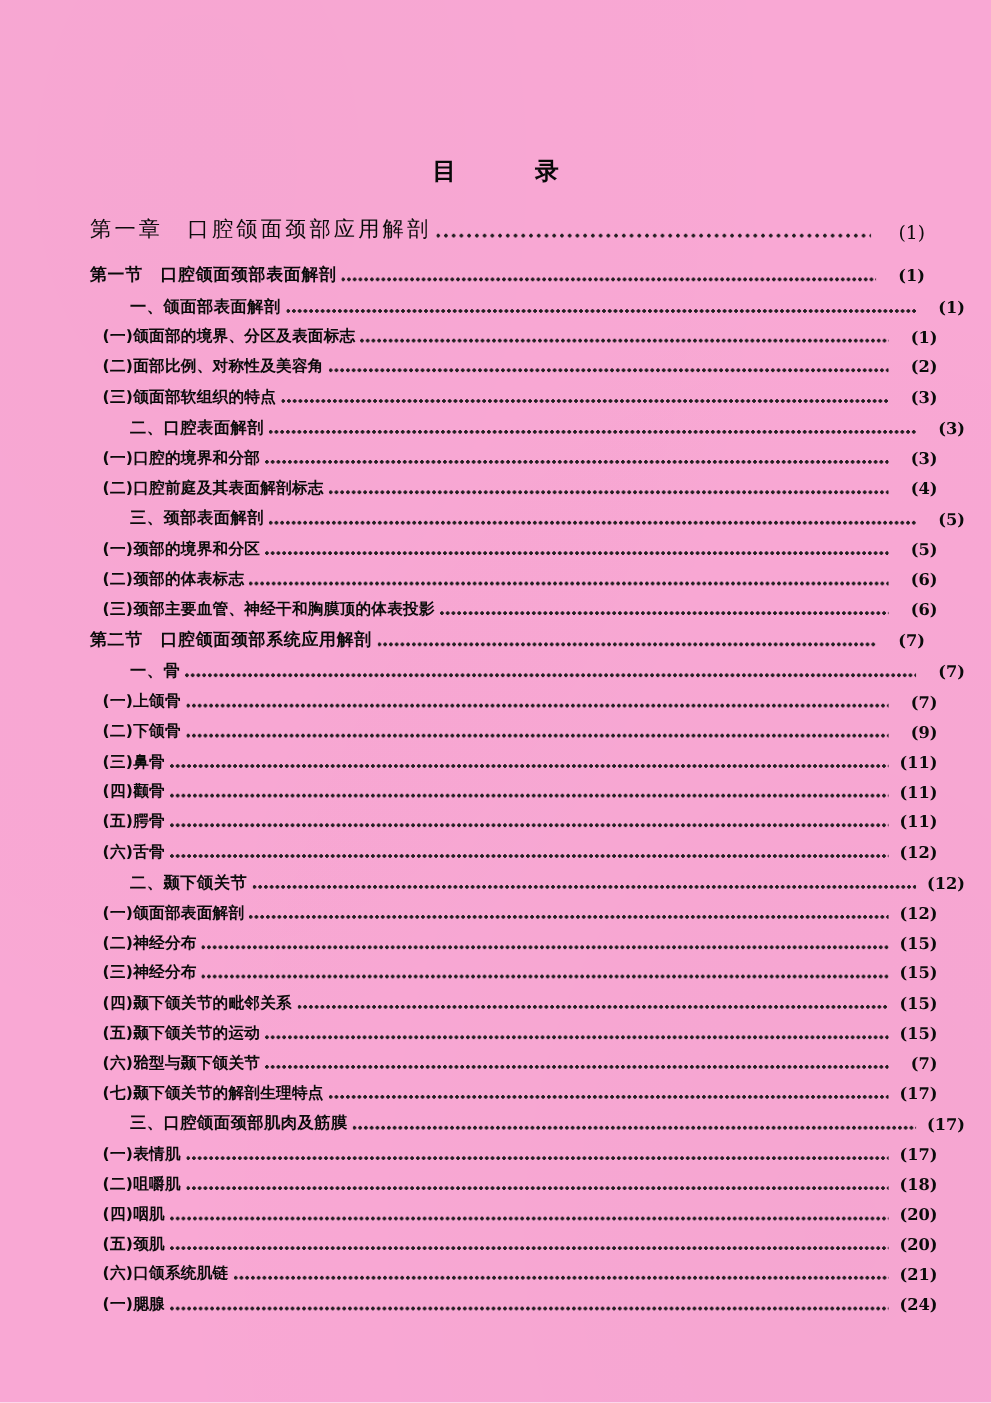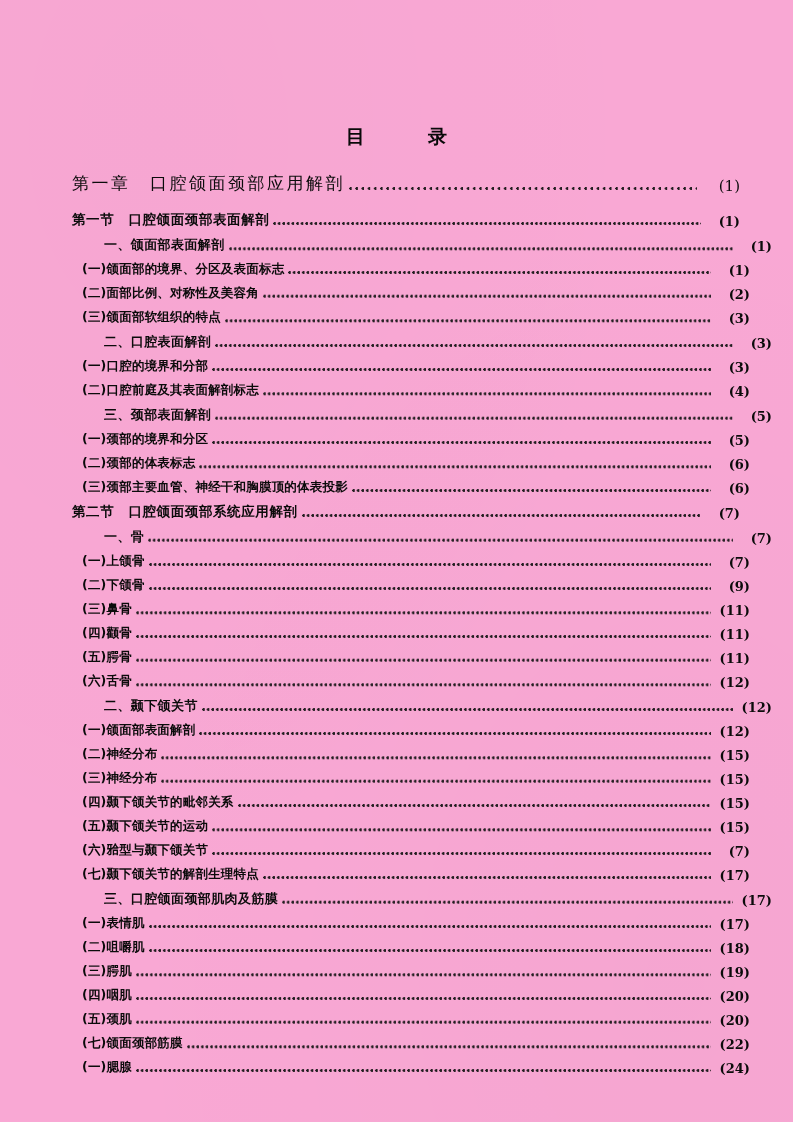--- a/index.html
+++ b/index.html
@@ -315,38 +315,33 @@
         <span class="label">(一)表情肌</span>
         <span class="leader"></span>
         <span class="pageno">(17)</span>
       </div>
       <div class="toc-row lv-2">
         <span class="label">(二)咀嚼肌</span>
         <span class="leader"></span>
         <span class="pageno">(18)</span>
       </div>
       <div class="toc-row lv-2">
-        <span class="label">(三)腭肌</span>
-        <span class="leader"></span>
-        <span class="pageno">(19)</span>
-      </div>
-      <div class="toc-row lv-2">
         <span class="label">(四)咽肌</span>
         <span class="leader"></span>
         <span class="pageno">(20)</span>
       </div>
       <div class="toc-row lv-2">
         <span class="label">(五)颈肌</span>
         <span class="leader"></span>
         <span class="pageno">(20)</span>
       </div>
       <div class="toc-row lv-2">
-        <span class="label">(七)颌面颈部筋膜</span>
-        <span class="leader"></span>
-        <span class="pageno">(22)</span>
+        <span class="label">(六)口颌系统肌链</span>
+        <span class="leader"></span>
+        <span class="pageno">(21)</span>
       </div>
       <div class="toc-row lv-2">
         <span class="label">(一)腮腺</span>
         <span class="leader"></span>
         <span class="pageno">(24)</span>
       </div>
     </div>
 </div>
 
 </body></html>

